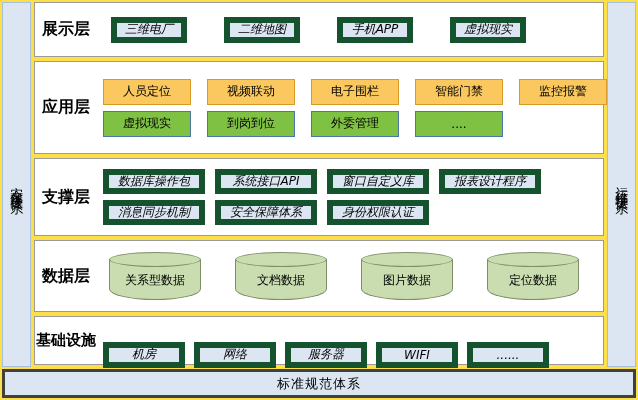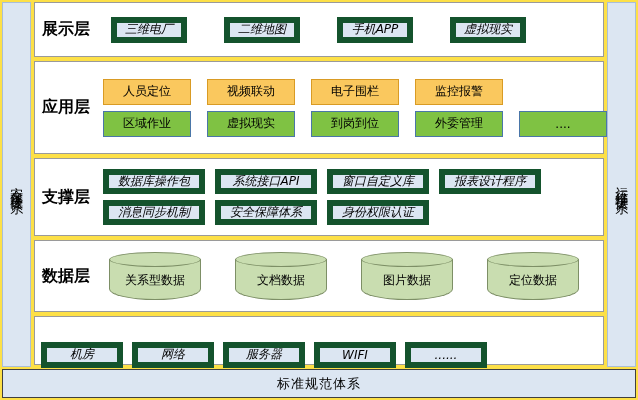--- a/index.html
+++ b/index.html
@@ -41,21 +41,21 @@
   #pillar-right { left: 607px; top: 2px; width: 29px; height: 365px; }
 
   
   #standards-bar {
     position: absolute;
     left: 2px;
     top: 369px;
     width: 634px;
     height: 29px;
     background: #dce6f2;
-    border: 1px solid #404040;
+    border: 3px solid #404040;
     box-sizing: border-box;
     display: flex;
     align-items: center;
     justify-content: center;
   }
   #standards-bar .label {
     font-size: 13px;
     color: #000000;
     letter-spacing: 1px;
   }
@@ -225,24 +225,24 @@
 
   <div id="layer-application" class="layer">
     <div class="layer-title">
       <span>应用层</span>
     </div>
     <div class="layer-body">
       <div class="row">
         <div class="node orange">人员定位</div>
         <div class="node orange">视频联动</div>
         <div class="node orange">电子围栏</div>
+        <div class="node orange">智能门禁</div>
         <div class="node orange">监控报警</div>
       </div>
       <div class="row">
-        <div class="node green">区域作业</div>
         <div class="node green">虚拟现实</div>
         <div class="node green">到岗到位</div>
         <div class="node green">外委管理</div>
         <div class="node green">....</div>
       </div>
     </div>
   </div>
 
   <div id="layer-support" class="layer">
     <div class="layer-title">
@@ -287,20 +287,23 @@
         <div class="cylinder">
           <div class="cyl-body"></div>
           <div class="cyl-top"></div>
           <span class="cyl-label">定位数据</span>
         </div>
       </div>
     </div>
   </div>
 
   <div id="layer-infra" class="layer">
+    <div class="layer-title two-col">
+      <span>基础设施</span>
+    </div>
     <div class="layer-body">
       <div class="row">
         <div class="node blue">机房</div>
         <div class="node blue">网络</div>
         <div class="node blue">服务器</div>
         <div class="node blue">WIFI</div>
         <div class="node blue">......</div>
       </div>
     </div>
   </div>

